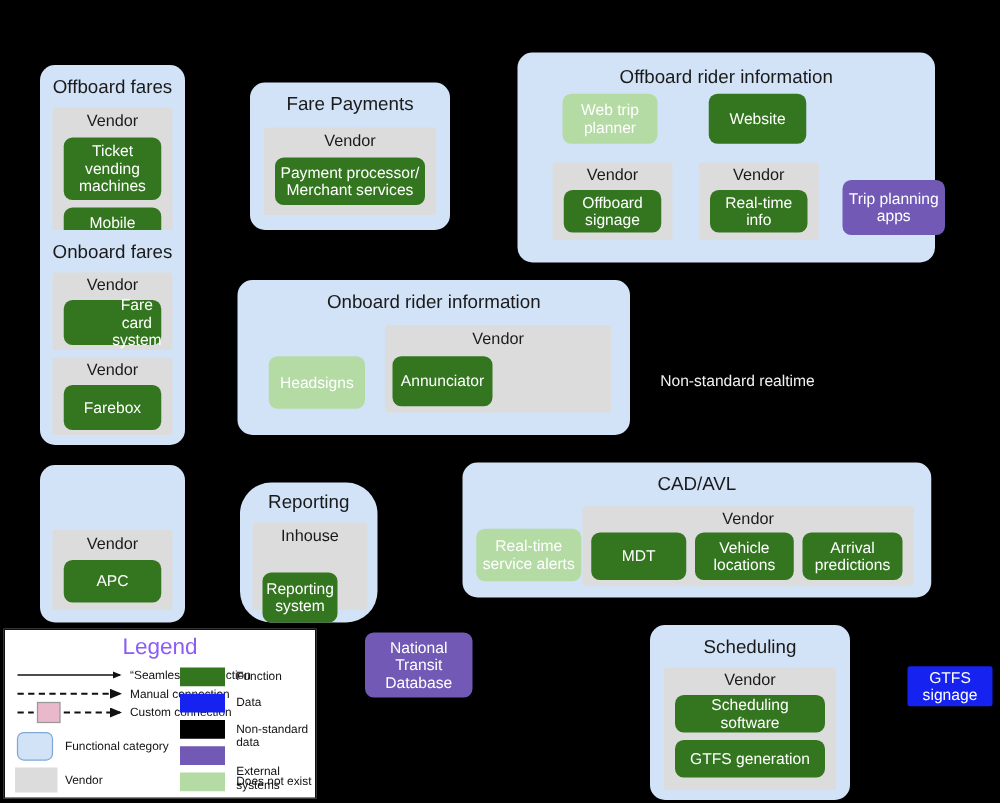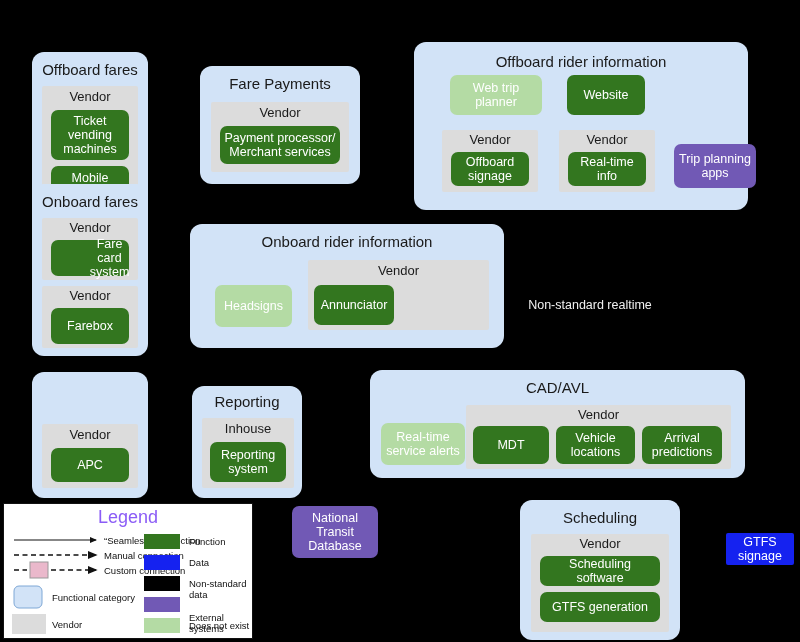--- a/index.html
+++ b/index.html
@@ -141,21 +141,21 @@
     <div class="cat-title" style="top:10px;">Fare Payments</div>
     <div class="vendor" style="left:11px;top:36px;width:138px;height:70px;">
       <div class="vendor-title" style="top:4px;">Vendor</div>
       <div class="fn" style="left:9px;top:24px;width:120px;height:38px;">Payment processor/ Merchant services</div>
     </div>
   </div>
 
   <div class="cat" style="left:414px;top:42px;width:334px;height:168px;">
     <div class="cat-title" style="top:12px;">Offboard rider information</div>
   </div>
-  <div class="dne" style="left:450px;top:75px;width:92px;height:40px;">Web trip planner</div>
+  <div class="dne" style="left:450px;top:75px;width:76px;height:40px;">Web trip planner</div>
   <div class="fn" style="left:567px;top:75px;width:78px;height:40px;">Website</div>
 
   <div class="vendor" style="left:442px;top:130px;width:96px;height:62px;">
     <div class="vendor-title" style="top:3px;">Vendor</div>
     <div class="fn" style="left:9px;top:22px;width:78px;height:34px;">Offboard signage</div>
   </div>
   <div class="vendor" style="left:559px;top:130px;width:96px;height:62px;">
     <div class="vendor-title" style="top:3px;">Vendor</div>
     <div class="fn" style="left:9px;top:22px;width:78px;height:34px;">Real-time info</div>
   </div>
@@ -184,25 +184,25 @@
 
   <div class="nsd" style="left:528px;top:298px;width:124px;">Non-standard realtime</div>
 
   <div class="cat" style="left:32px;top:372px;width:116px;height:126px;">
     <div class="vendor" style="left:10px;top:52px;width:96px;height:64px;">
       <div class="vendor-title" style="top:4px;">Vendor</div>
       <div class="fn" style="left:9px;top:24px;width:78px;height:34px;">APC</div>
     </div>
   </div>
 
-  <div class="cat" style="left:192px;top:386px;width:110px;height:112px;">
+  <div class="cat" style="left:192px;top:386px;width:110px;height:112px;border-radius:25px;">
     <div class="cat-title" style="top:8px;">Reporting</div>
     <div class="vendor" style="left:10px;top:32px;width:92px;height:70px;">
       <div class="vendor-title" style="top:4px;">Inhouse</div>
-      <div class="fn" style="left:8px;top:24px;width:76px;height:40px;">Reporting system</div>
+      <div class="fn" style="left:8px;top:40px;width:60px;height:40px;">Reporting system</div>
     </div>
   </div>
 
   <div class="cat" style="left:370px;top:370px;width:375px;height:108px;">
     <div class="cat-title" style="top:10px;">CAD/AVL</div>
   </div>
   <div class="dne" style="left:381px;top:423px;width:84px;height:42px;">Real-time service alerts</div>
   <div class="vendor" style="left:466px;top:405px;width:265px;height:64px;">
     <div class="vendor-title" style="top:3px;">Vendor</div>
     <div class="fn" style="left:7px;top:21px;width:76px;height:38px;">MDT</div>

